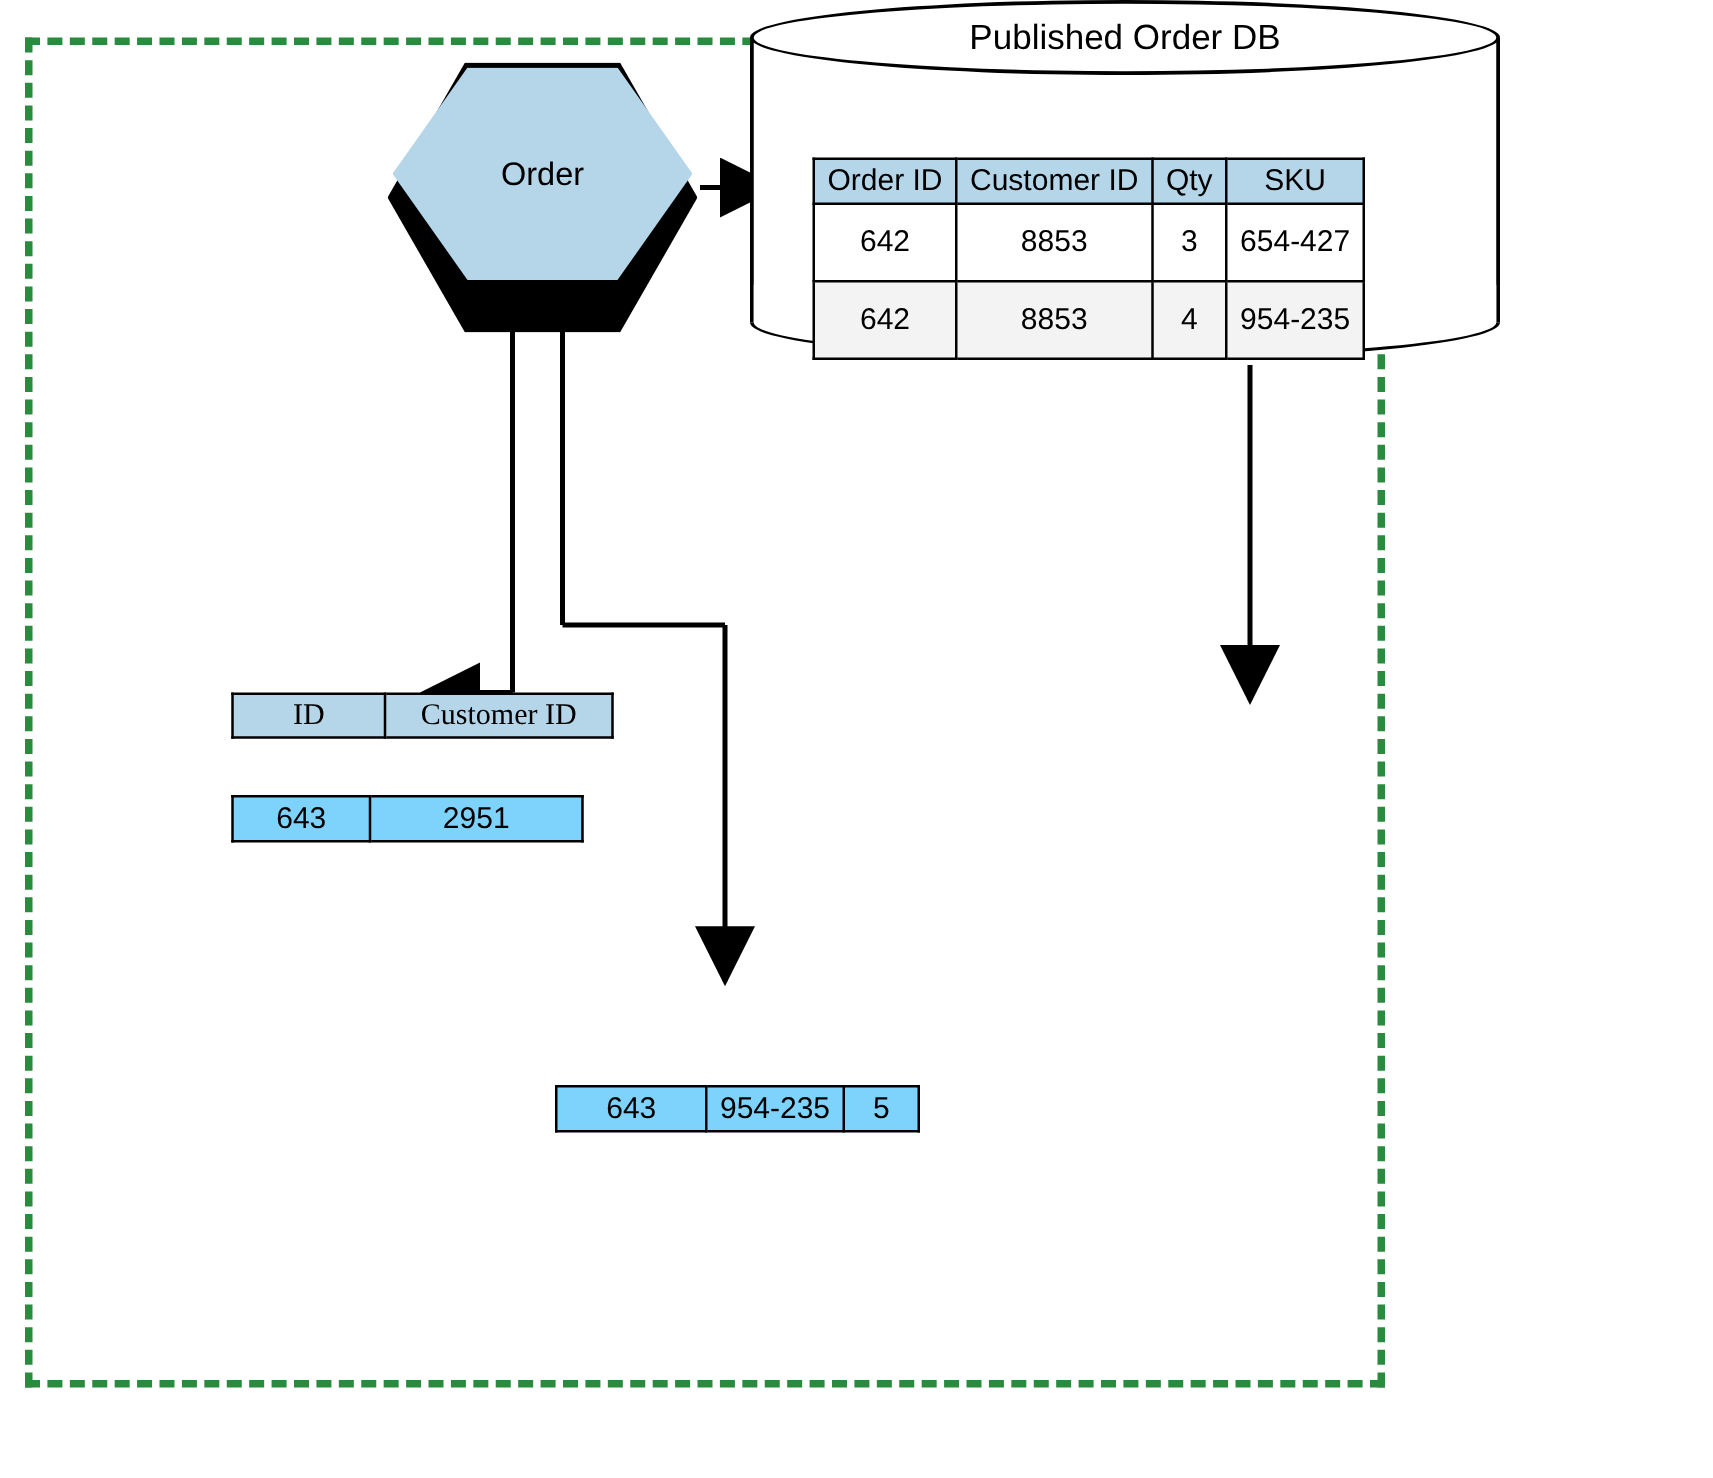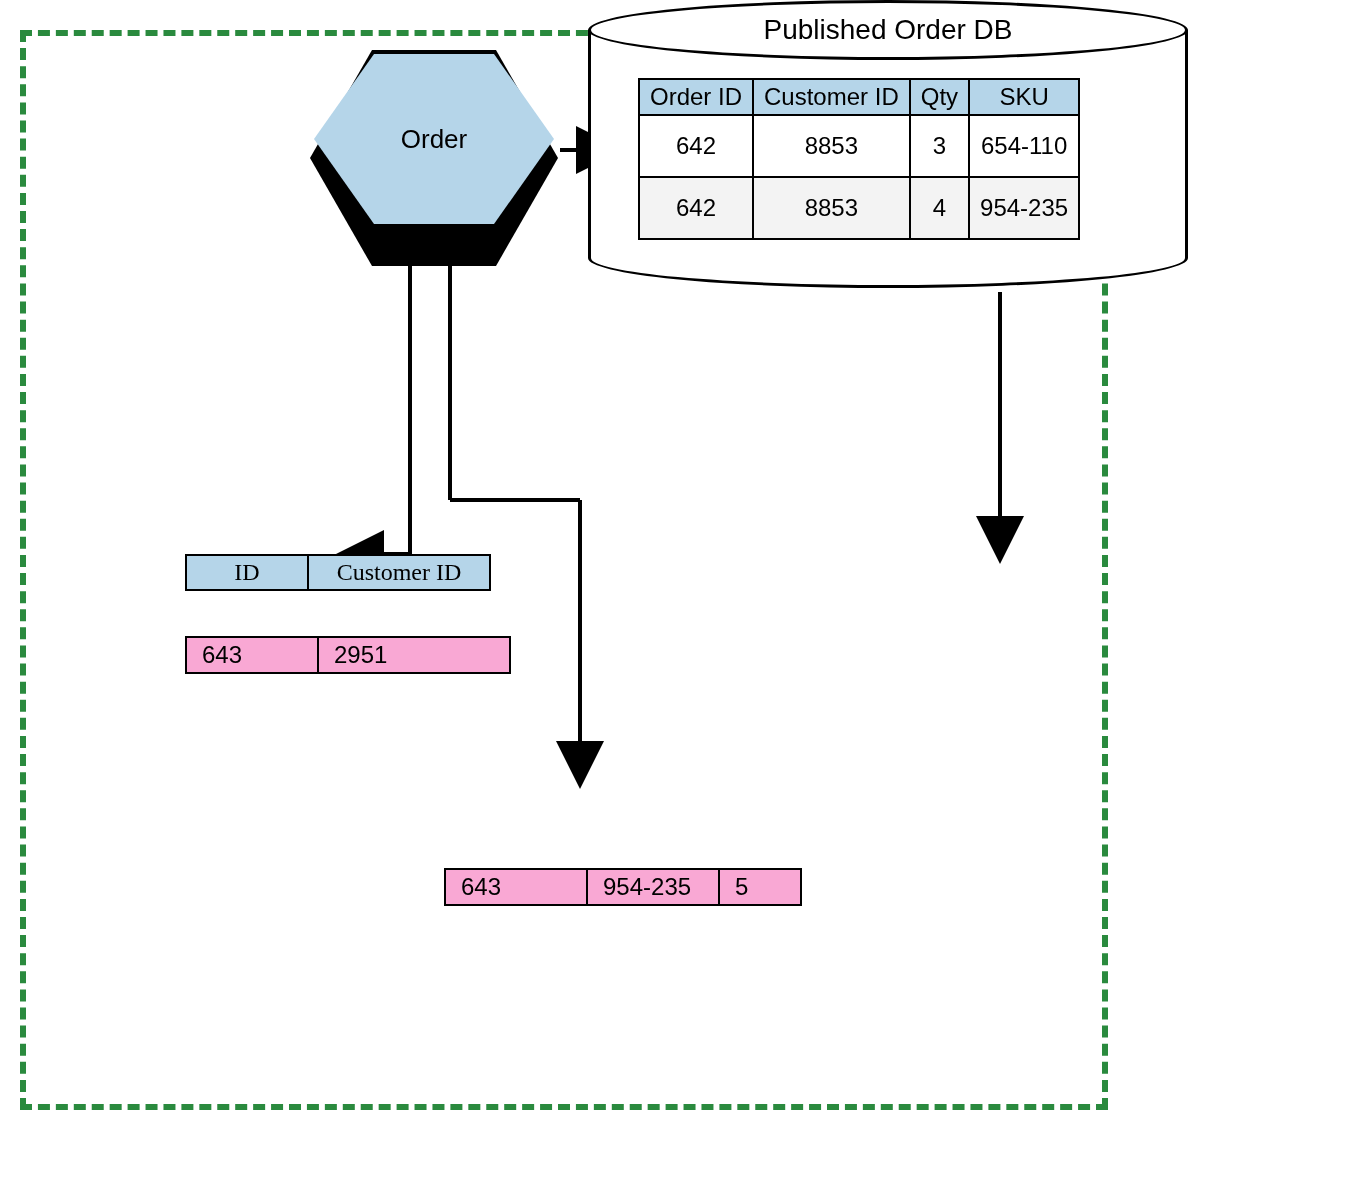--- a/index.html
+++ b/index.html
@@ -55,21 +55,21 @@
     height: 216px;
   }
   .hex-wrap .hexagon {
     position: absolute;
     left: 4px; top: 4px;
   }
 
   
   .db {
     position: absolute;
-    left: 588px;
+    left: 600px;
     top: 0px;
     width: 600px;
     height: 300px;
   }
   .db-body {
     position: absolute;
     left: 0;
     top: 30px;
     width: 600px;
     height: 228px;
@@ -120,20 +120,21 @@
     position: absolute;
     left: 50px;
     top: 78px;
     z-index: 3;
   }
   
   table.data {
     border-collapse: collapse;
     font-size: 24px;
     text-align: center;
+    margin-top: 48px;
   }
   table.data th {
     background: #b5d5e9;
     border: 2px solid #000;
     font-weight: normal;
     padding: 3px 10px;
   }
   table.data td {
     border: 2px solid #000;
     padding: 16px 10px;
@@ -154,23 +155,24 @@
     border: 2px solid #000;
     font-weight: normal;
     padding: 3px 10px;
     text-align: center;
   }
   .mini-row {
     border-collapse: collapse;
     font-size: 24px;
   }
   .mini-row td {
-    background: #f9a8d4;
-    border: 2px solid #000;
-    padding: 3px 15px;
+    background: #7dd3fc;
+    border: 2px solid #000;
+    padding: 3px 4px;
+    text-align: center;
   }
 
   
   .abs { position: absolute; }
 
   
   svg.lines {
     position: absolute;
     left: 0; top: 0;
     width: 1370px; height: 1182px;
@@ -225,21 +227,21 @@
             <th>Customer ID</th>
             <th>Qty</th>
             <th>SKU</th>
           </tr>
         </thead>
         <tbody>
           <tr class="white">
             <td>642</td>
             <td>8853</td>
             <td>3</td>
-            <td>654-110</td>
+            <td>654-427</td>
           </tr>
           <tr>
             <td>642</td>
             <td>8853</td>
             <td>4</td>
             <td>954-235</td>
           </tr>
         </tbody>
       </table>
     </div>

